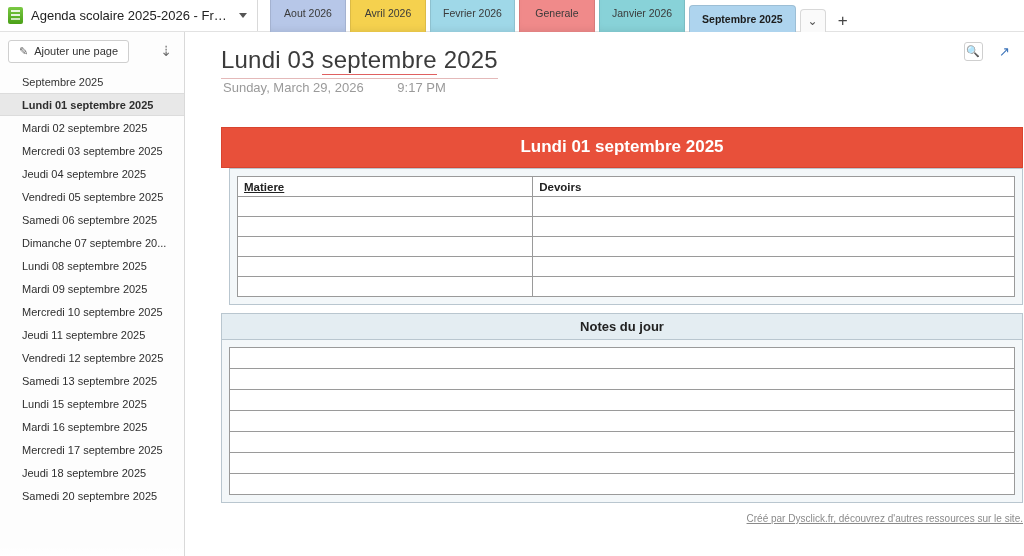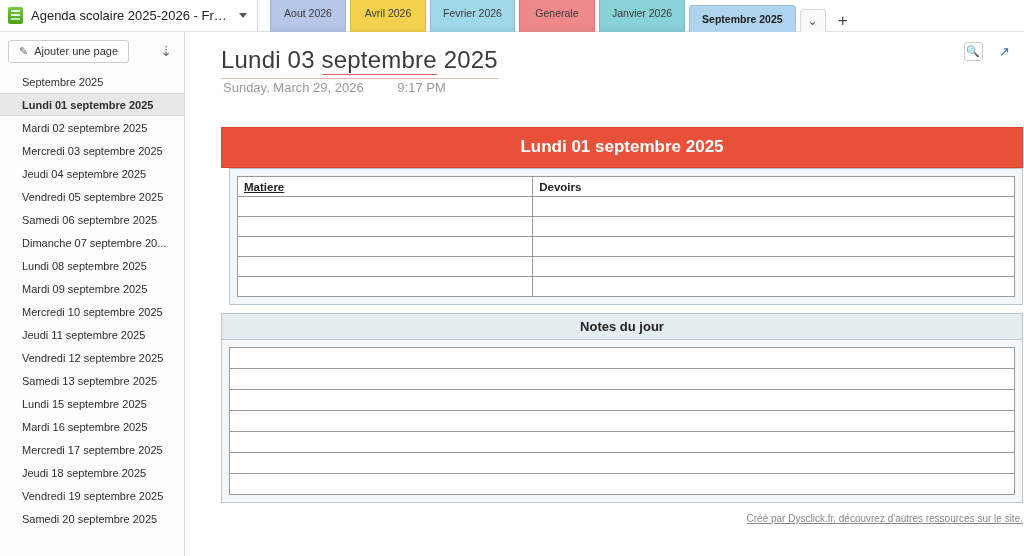--- a/index.html
+++ b/index.html
@@ -262,23 +262,20 @@
       <div class="pageitem">
           <span>Mardi 16 septembre 2025</span>
         </div>
       <div class="pageitem">
           <span>Mercredi 17 septembre 2025</span>
         </div>
       <div class="pageitem">
           <span>Jeudi 18 septembre 2025</span>
         </div>
       <div class="pageitem">
-          <span>Vendredi 19 septembre 2025</span>
-        </div>
-      <div class="pageitem">
           <span>Samedi 20 septembre 2025</span>
         </div>
       <div class="pageitem"></div>
     </div>
     <div class="sb-fade"></div>
   </div>
 
   <div class="canvas">
 
     <div class="page-title">

